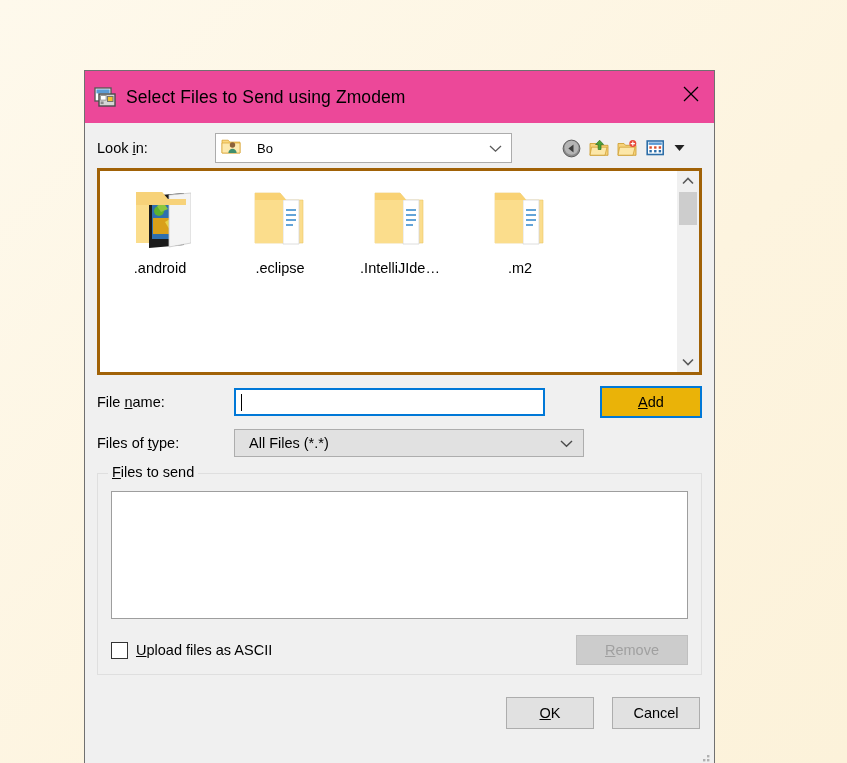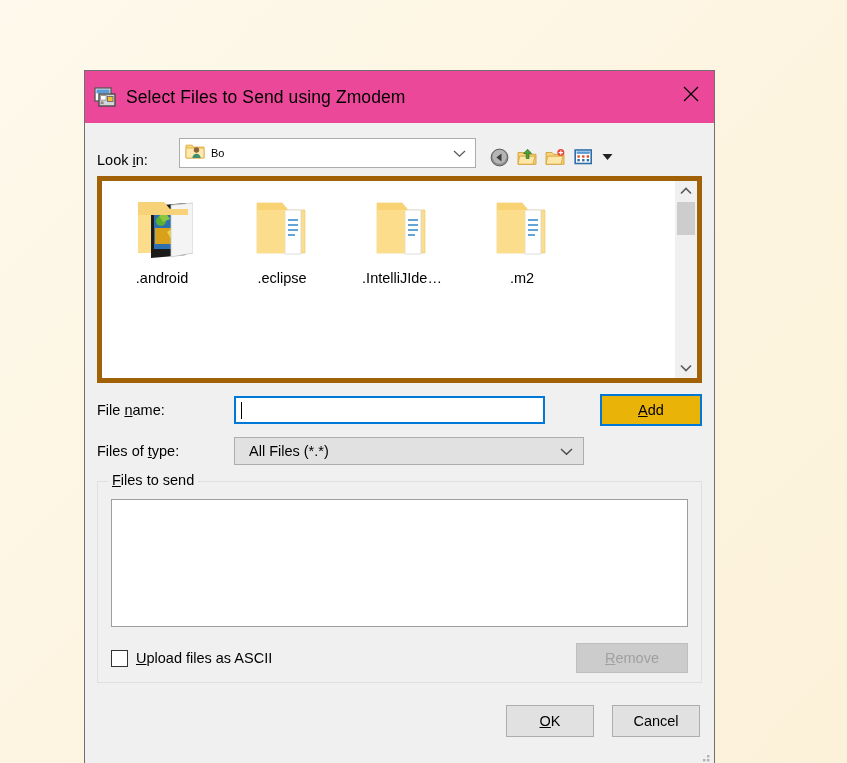--- a/index.html
+++ b/index.html
@@ -72,44 +72,45 @@
     flex: 1 1 auto;
     background: #F0F0F0;
     padding: 0 12px;
     position: relative;
     box-sizing: border-box;
   }
 
   
   .lookin-row {
     display: flex;
-    align-items: flex-end;
+    align-items: center;
     height: 40px;
     margin-top: 5px;
+    gap: 36px;
   }
   .lookin-label {
     font-size: 14.5px;
     color: #000;
     width: 82px;
     flex: 0 0 auto;
   }
   .combo {
     width: 297px;
     height: 30px;
     background: #fff;
     border: 1px solid #ACACAC;
     display: flex;
     align-items: center;
     box-sizing: border-box;
     position: relative;
   }
   .combo .folder-user-ic { margin-left: 5px; flex: 0 0 auto; }
   .combo .combo-text {
-    margin-left: 6px;
-    font-size: 11px;
+    margin-left: 16px;
+    font-size: 13px;
     color: #000;
   }
   .combo .chev {
     position: absolute;
     right: 9px;
     top: 50%;
     transform: translateY(-50%);
   }
   .toolbar {
     display: flex;
@@ -130,25 +131,25 @@
     height: 22px;
     display: flex;
     align-items: center;
     justify-content: center;
     cursor: default;
   }
 
   
   .pane-wrap {
     display: flex;
-    border: 5px solid #a16207;
+    border: 3px solid #a16207;
     background: #fff;
     height: 207px;
     box-sizing: border-box;
-    margin-top: 8px;
+    margin-top: 0;
   }
   .pane {
     flex: 1 1 auto;
     position: relative;
     overflow: hidden;
     background: #fff;
   }
   .icon-grid {
     display: flex;
     flex-wrap: wrap;

